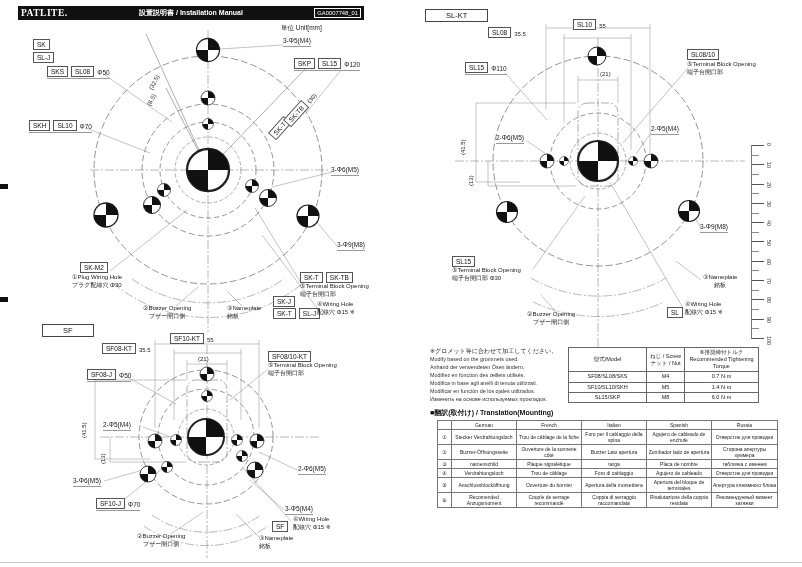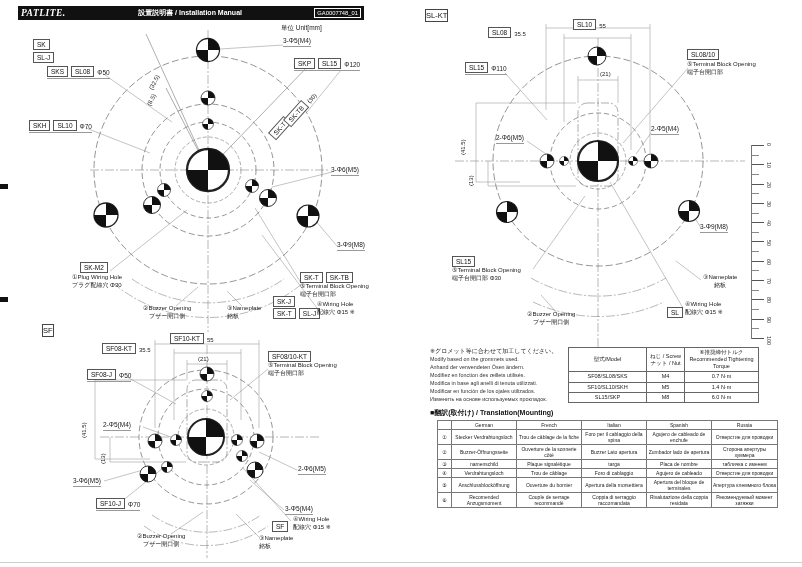--- a/index.html
+++ b/index.html
@@ -3,30 +3,30 @@
 <meta charset="utf-8">
 <style>
   html,body{margin:0;padding:0;background:#e8e8e8}
   .page{position:relative;width:802px;height:567px;background:#fff;overflow:hidden;
         font-family:"Liberation Sans","DejaVu Sans",sans-serif;color:#1a1a1a}
   svg.linework{position:absolute;left:0;top:0}
   .lb{position:absolute;white-space:nowrap;font-size:6.5px;line-height:1.25;color:#1a1a1a}
   .sm{font-size:6px}
   .bx{display:inline-block;border:1px solid #555;background:#fff;padding:0 3px;
       font-size:6.5px;line-height:9px;color:#111}
-  .bigbx{font-size:7.5px;line-height:11px;padding:0 0;border-color:#444}
+  .bigbx{font-size:7.5px;line-height:11px;padding:0 20px;border-color:#444}
   .row{display:flex;align-items:flex-end;gap:3px}
   .ul{border-bottom:1px solid #999;padding-bottom:1px}
   .dim{font-size:6px;color:#222}
   .rot{transform-origin:0 0}
   
   .hbar{position:absolute;left:18px;top:6px;width:346px;height:14px;background:#111;
         display:flex;align-items:center;justify-content:space-between;padding:0 3px;box-sizing:border-box}
   .brand{color:#fff;font-family:"Liberation Serif","DejaVu Serif",serif;
-         font-style:italic;font-weight:bold;font-size:9.5px;letter-spacing:.5px}
+         font-weight:bold;font-size:9.5px;letter-spacing:.5px}
   .htitle{color:#fff;font-size:7px;font-weight:bold}
   .docno{color:#fff;font-size:5.8px;border:1px solid #fff;padding:0 2px;line-height:8px}
   .unit{position:absolute;left:281px;top:24px;font-size:6.5px;color:#222}
   .section{position:absolute;left:24px;top:27px;font-size:12.5px;font-weight:bold;color:#111}
   
   .notes{position:absolute;left:430px;top:347px;font-size:5.4px;line-height:8px;color:#333}
   .notes .jpline{font-size:6px;color:#222}
   
   table.torque{position:absolute;left:568px;top:347px;width:190px;border-collapse:collapse;
                font-size:5.5px;text-align:center;color:#222;table-layout:fixed}

